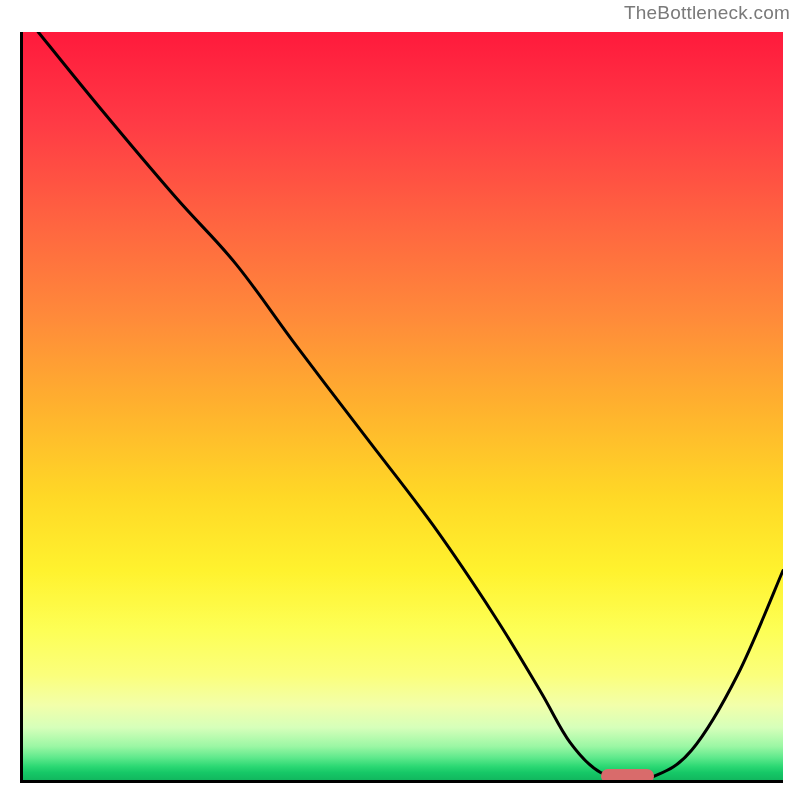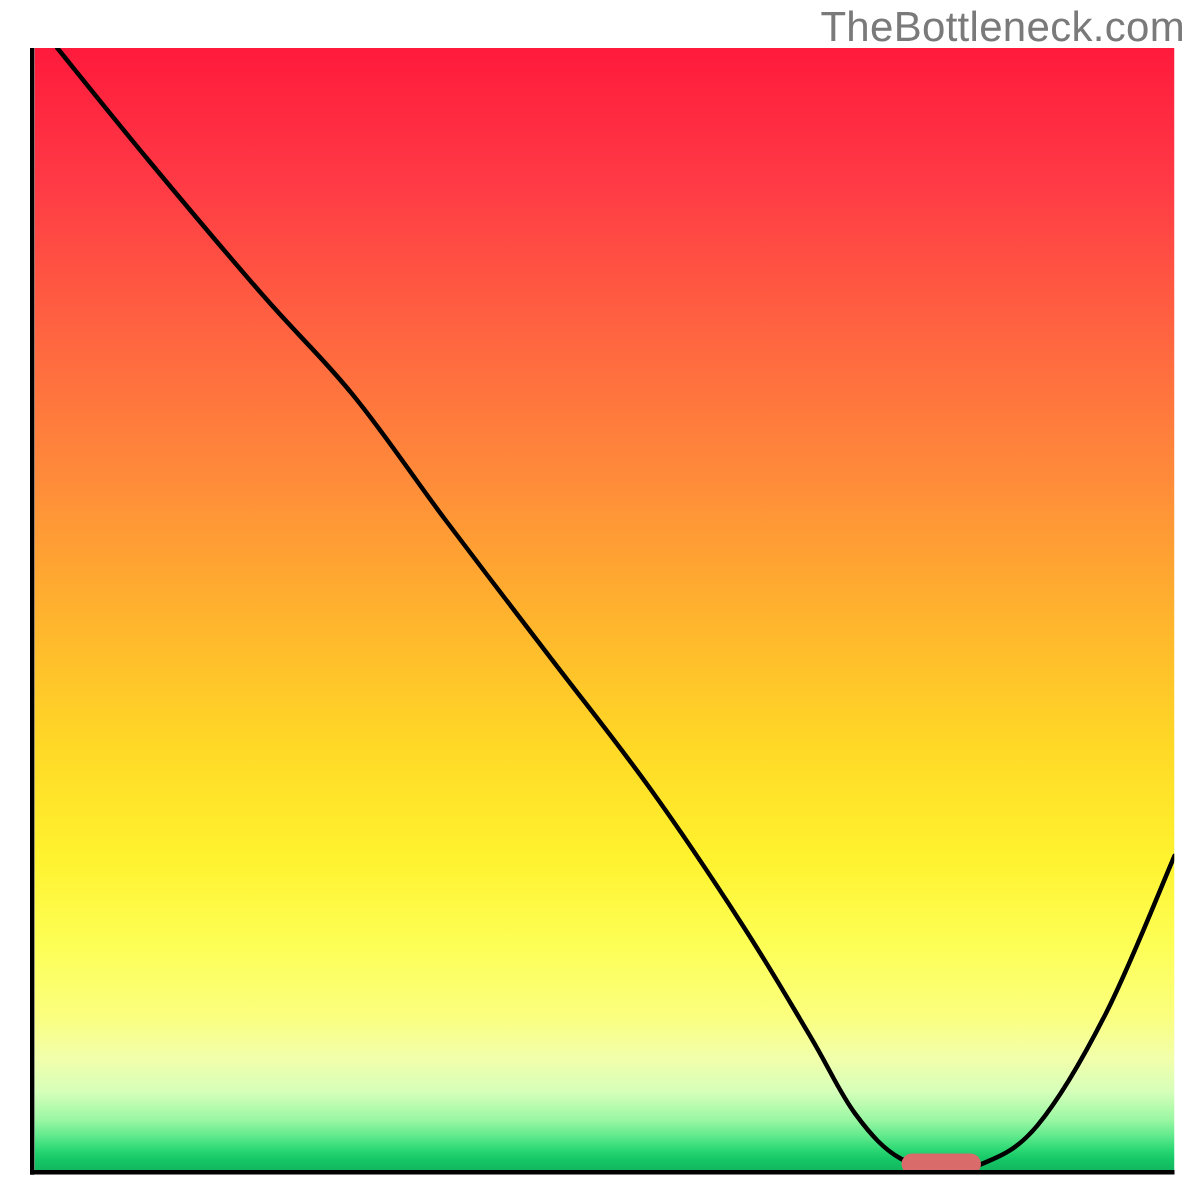--- a/index.html
+++ b/index.html
@@ -12,21 +12,21 @@
   }
   .canvas {
     position: relative;
     width: 800px;
     height: 800px;
   }
   .watermark {
     position: absolute;
     top: 2px;
     right: 10px;
-    font-size: 28px;
+    font-size: 19px;
     font-weight: 500;
     color: #7a7a7a;
     letter-spacing: 0.2px;
   }
   .plot-area {
     position: absolute;
     left: 20px;
     top: 32px;
     width: 760px;
     height: 748px;

